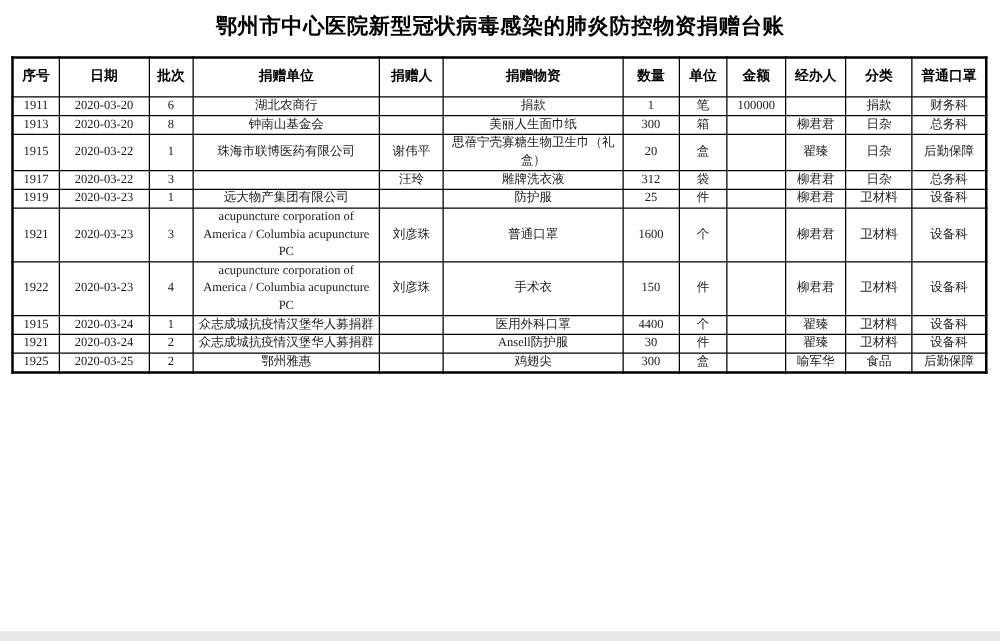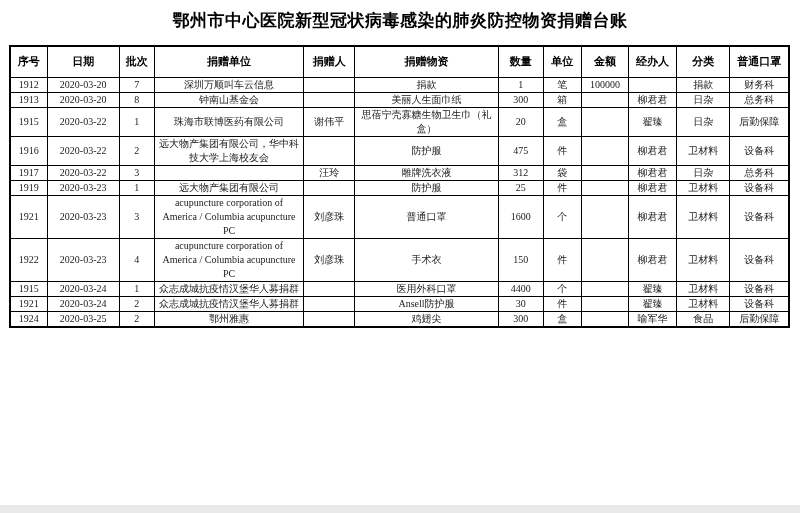--- a/index.html
+++ b/index.html
@@ -110,24 +110,24 @@
         <th>数量</th>
         <th>单位</th>
         <th>金额</th>
         <th>经办人</th>
         <th>分类</th>
         <th>普通口罩</th>
       </tr>
     </thead>
     <tbody>
         <tr>
-      <td>1912</td>
+      <td>1911</td>
       <td>2020-03-20</td>
-      <td>7</td>
-      <td>深圳万顺叫车云信息</td>
+      <td>6</td>
+      <td>湖北农商行</td>
       <td></td>
       <td>捐款</td>
       <td>1</td>
       <td>笔</td>
       <td>100000</td>
       <td></td>
       <td>捐款</td>
       <td>财务科</td>
     </tr>
         <tr>
@@ -150,34 +150,20 @@
       <td>1</td>
       <td>珠海市联博医药有限公司</td>
       <td>谢伟平</td>
       <td>思蓓宁壳寡糖生物卫生巾（礼盒）</td>
       <td>20</td>
       <td>盒</td>
       <td></td>
       <td>翟臻</td>
       <td>日杂</td>
       <td>后勤保障</td>
-    </tr>
-        <tr>
-      <td>1916</td>
-      <td>2020-03-22</td>
-      <td>2</td>
-      <td>远大物产集团有限公司，华中科技大学上海校友会</td>
-      <td></td>
-      <td>防护服</td>
-      <td>475</td>
-      <td>件</td>
-      <td></td>
-      <td>柳君君</td>
-      <td>卫材料</td>
-      <td>设备科</td>
     </tr>
         <tr>
       <td>1917</td>
       <td>2020-03-22</td>
       <td>3</td>
       <td></td>
       <td>汪玲</td>
       <td>雕牌洗衣液</td>
       <td>312</td>
       <td>袋</td>
@@ -250,21 +236,21 @@
       <td></td>
       <td>Ansell防护服</td>
       <td>30</td>
       <td>件</td>
       <td></td>
       <td>翟臻</td>
       <td>卫材料</td>
       <td>设备科</td>
     </tr>
         <tr>
-      <td>1924</td>
+      <td>1925</td>
       <td>2020-03-25</td>
       <td>2</td>
       <td>鄂州雅惠</td>
       <td></td>
       <td>鸡翅尖</td>
       <td>300</td>
       <td>盒</td>
       <td></td>
       <td>喻军华</td>
       <td>食品</td>

